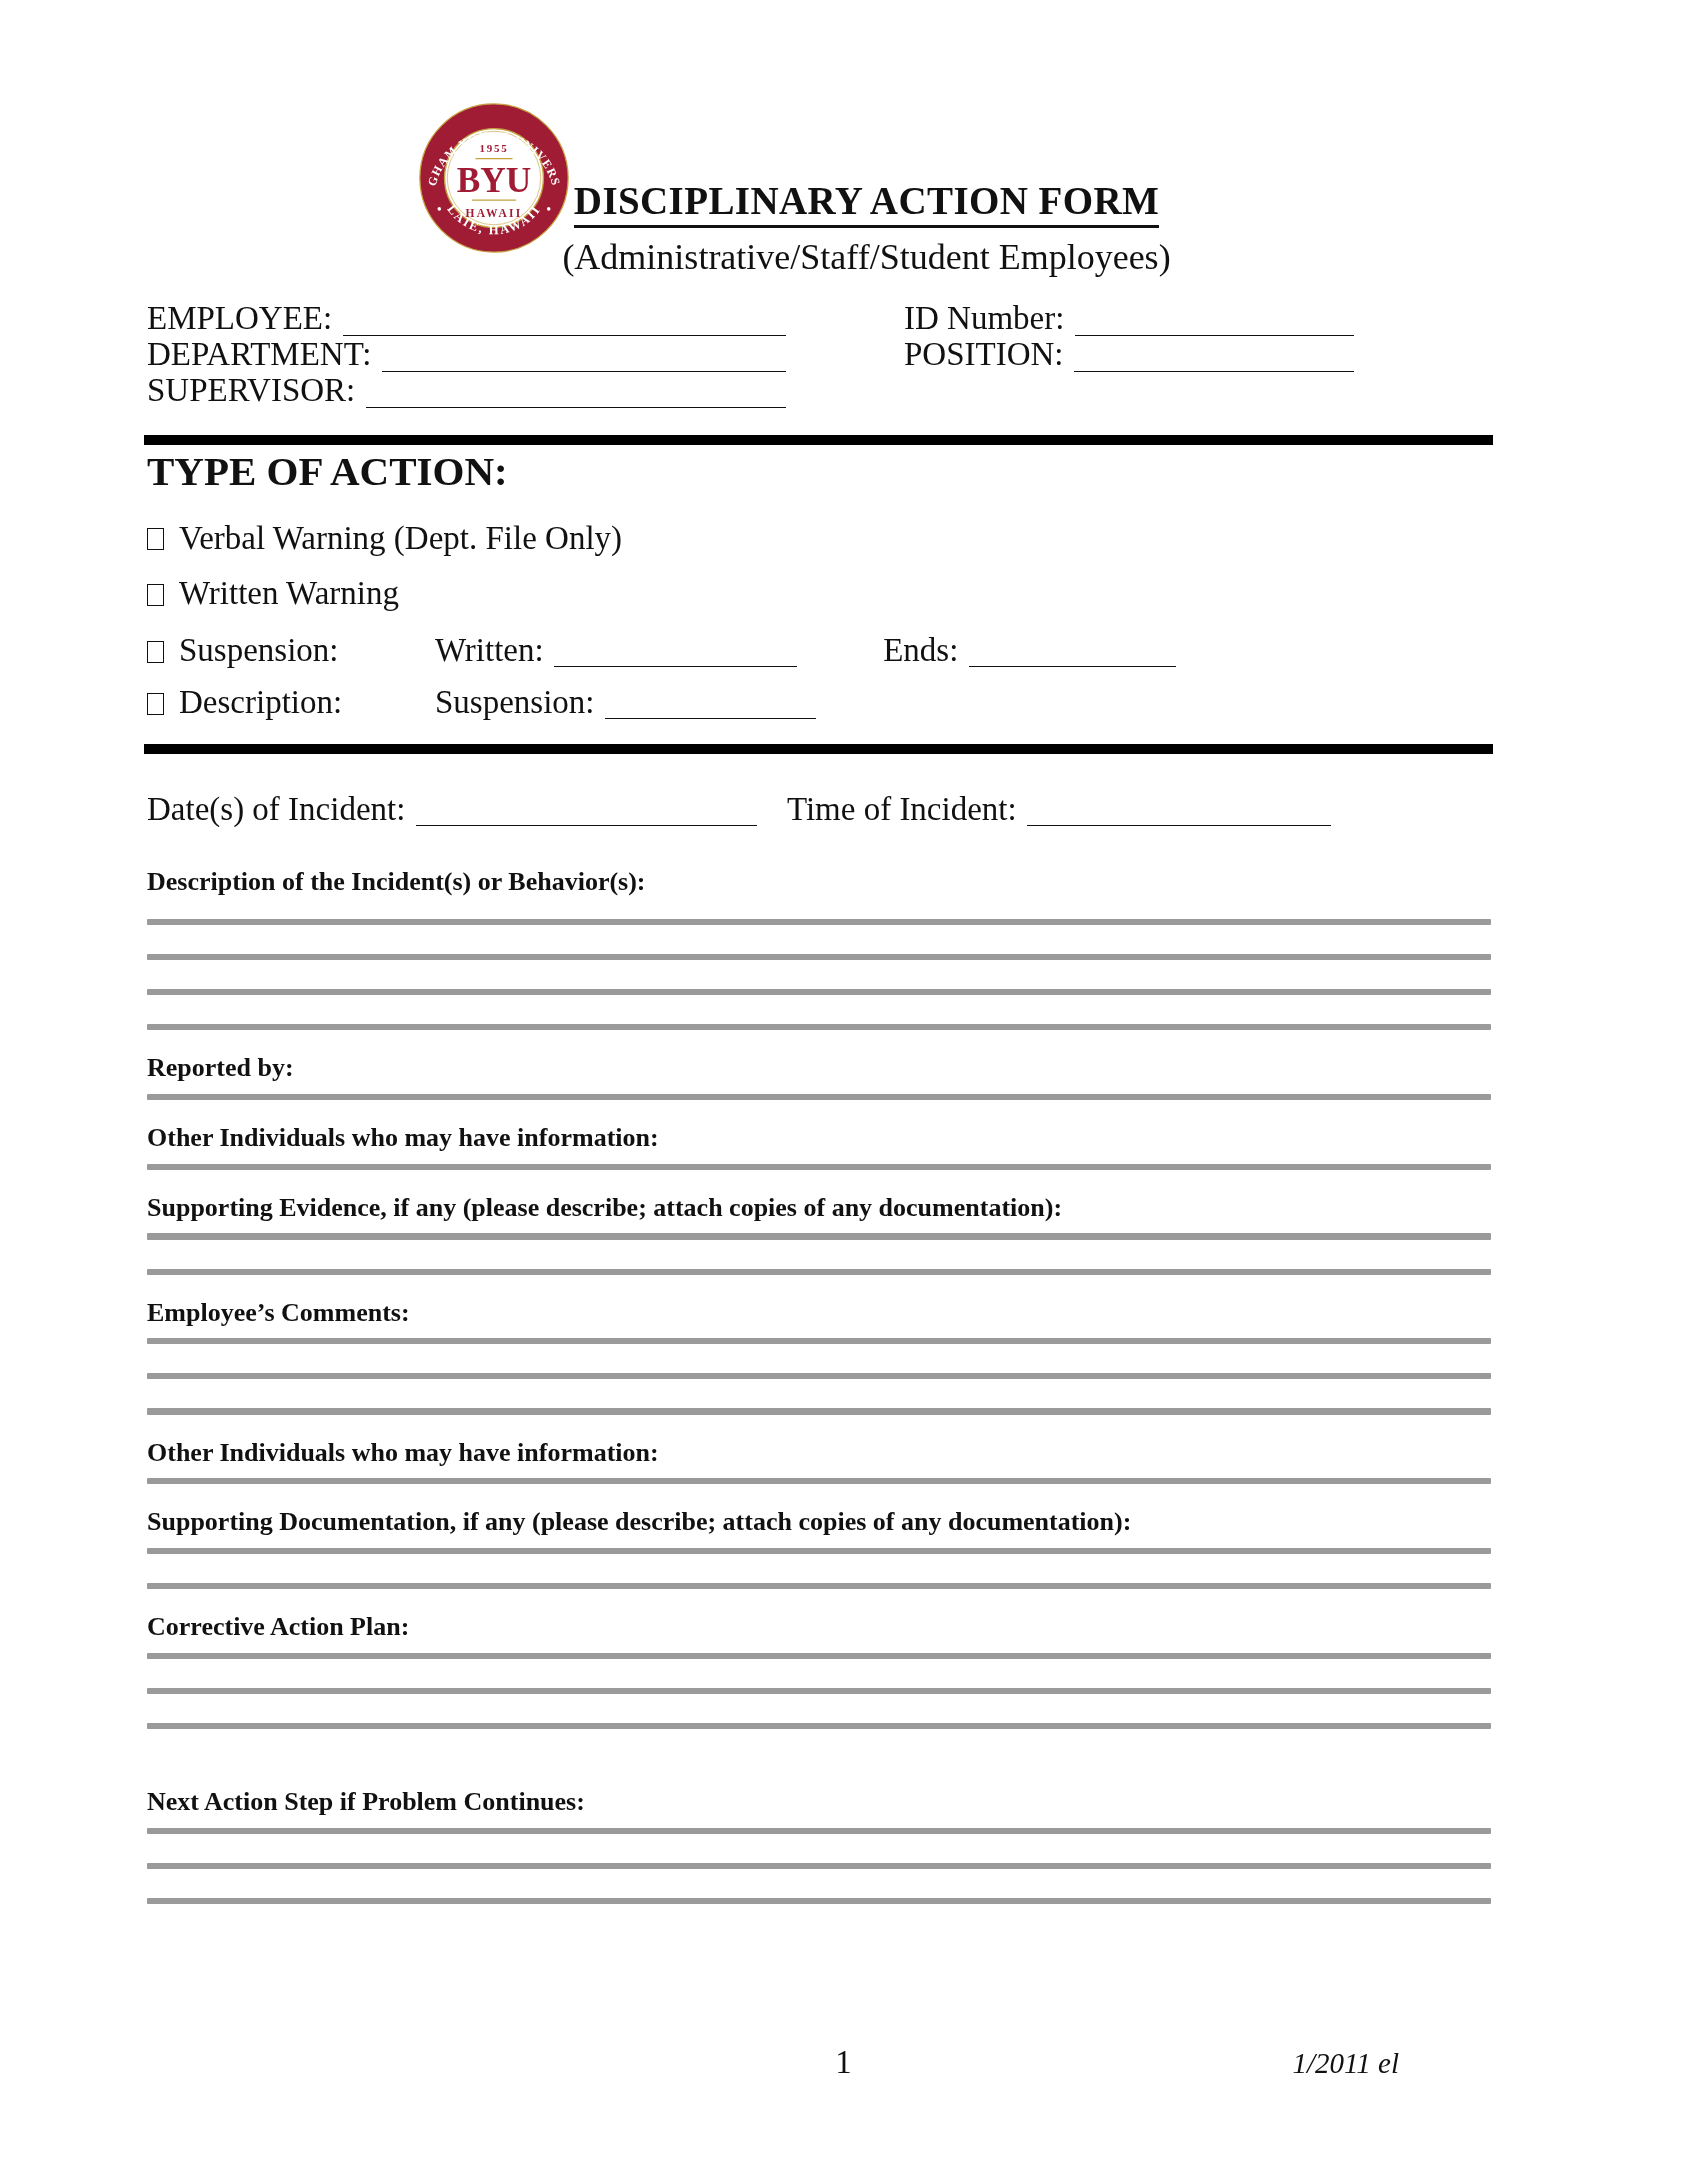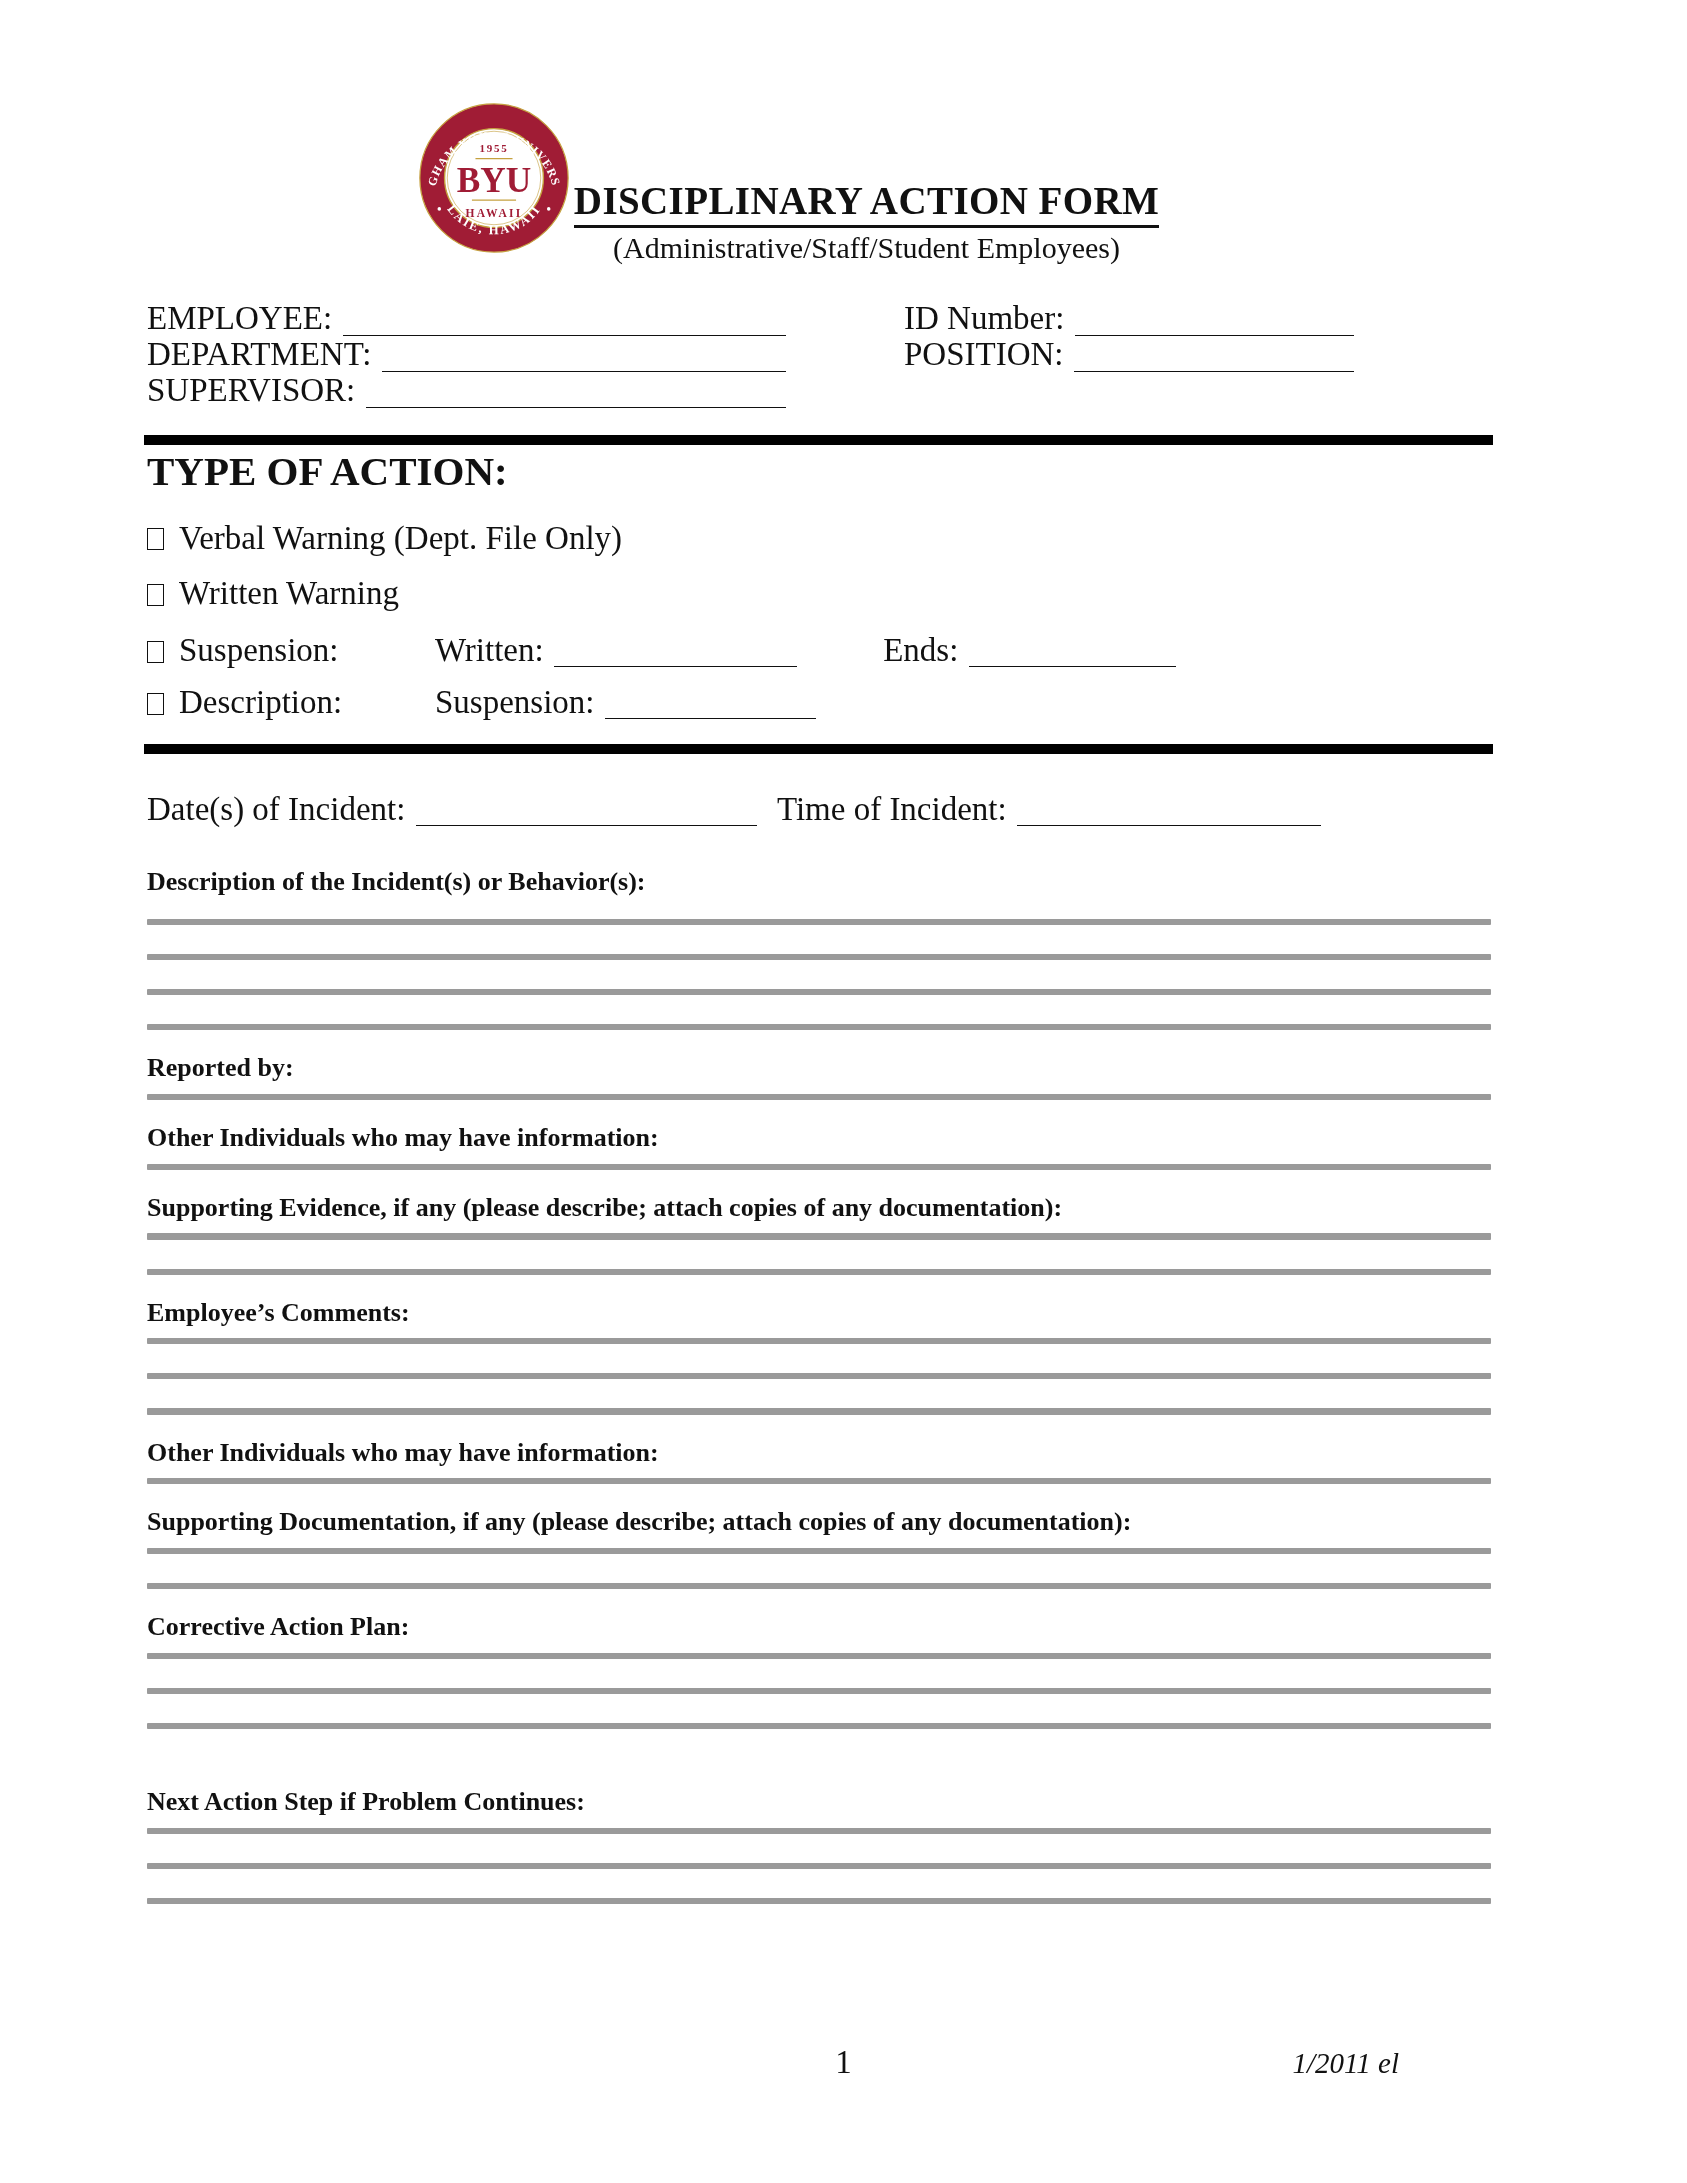--- a/index.html
+++ b/index.html
@@ -15,21 +15,21 @@
 
   
   .seal { position:absolute; left:419px; top:103px; width:150px; height:150px; }
   .title-block { position:absolute; left:552px; top:180px; width:629px; text-align:center; }
   .form-title {
     display:inline-block;
     font-size:39px; font-weight:bold; letter-spacing:0.4px;
     border-bottom:3.5px solid #111; padding-bottom:2.6px;
     line-height:42px;
   }
-  .form-subtitle { font-size:30px; line-height:40px; margin-top:0; }
+  .form-subtitle { font-size:36px; line-height:40px; margin-top:9px; }
 
   
   .content { padding:300px 196px 16px 147px; }
 
   .identity { display:flex; }
   .id-left  { width:639px; }
   .id-right { width:450px; margin-left:118px; }
   .id-row { display:flex; align-items:flex-end; height:36px; }
   .id-row .fld-label { font-size:33px; line-height:36px; white-space:nowrap; }
   .id-row .blank { flex:1; margin-left:10.5px; border-bottom:1.7px solid #111; height:31px; }
@@ -58,21 +58,21 @@
     height:30px; vertical-align:-6.1px; margin-left:10.5px;
   }
   .blank-begins { width:243px; }
   .blank-ends { width:207px; }
   .blank-effective { width:211px; }
   .gap-ends { margin-left:86px; }
 
   .incident-row { margin-top:36px; font-size:33px; line-height:39px; white-space:nowrap; }
   .blank-date { width:341px; }
   .blank-time { width:304px; }
-  .time-label { margin-left:20px; }
+  .time-label { margin-left:30px; }
 
   
   .section { margin-top:20px; }
   .section.extra-gap { margin-top:55px; }
   .section.first { margin-top:35px; }
   .section-label { font-size:26px; font-weight:bold; line-height:35px; }
   .rule { height:6.1px; background:#9a9a9a; margin-top:29px; border-radius:0.9px; }
   .section-label + .rule { margin-top:8.7px; }
   .section.first .section-label + .rule { margin-top:20px; }
 

